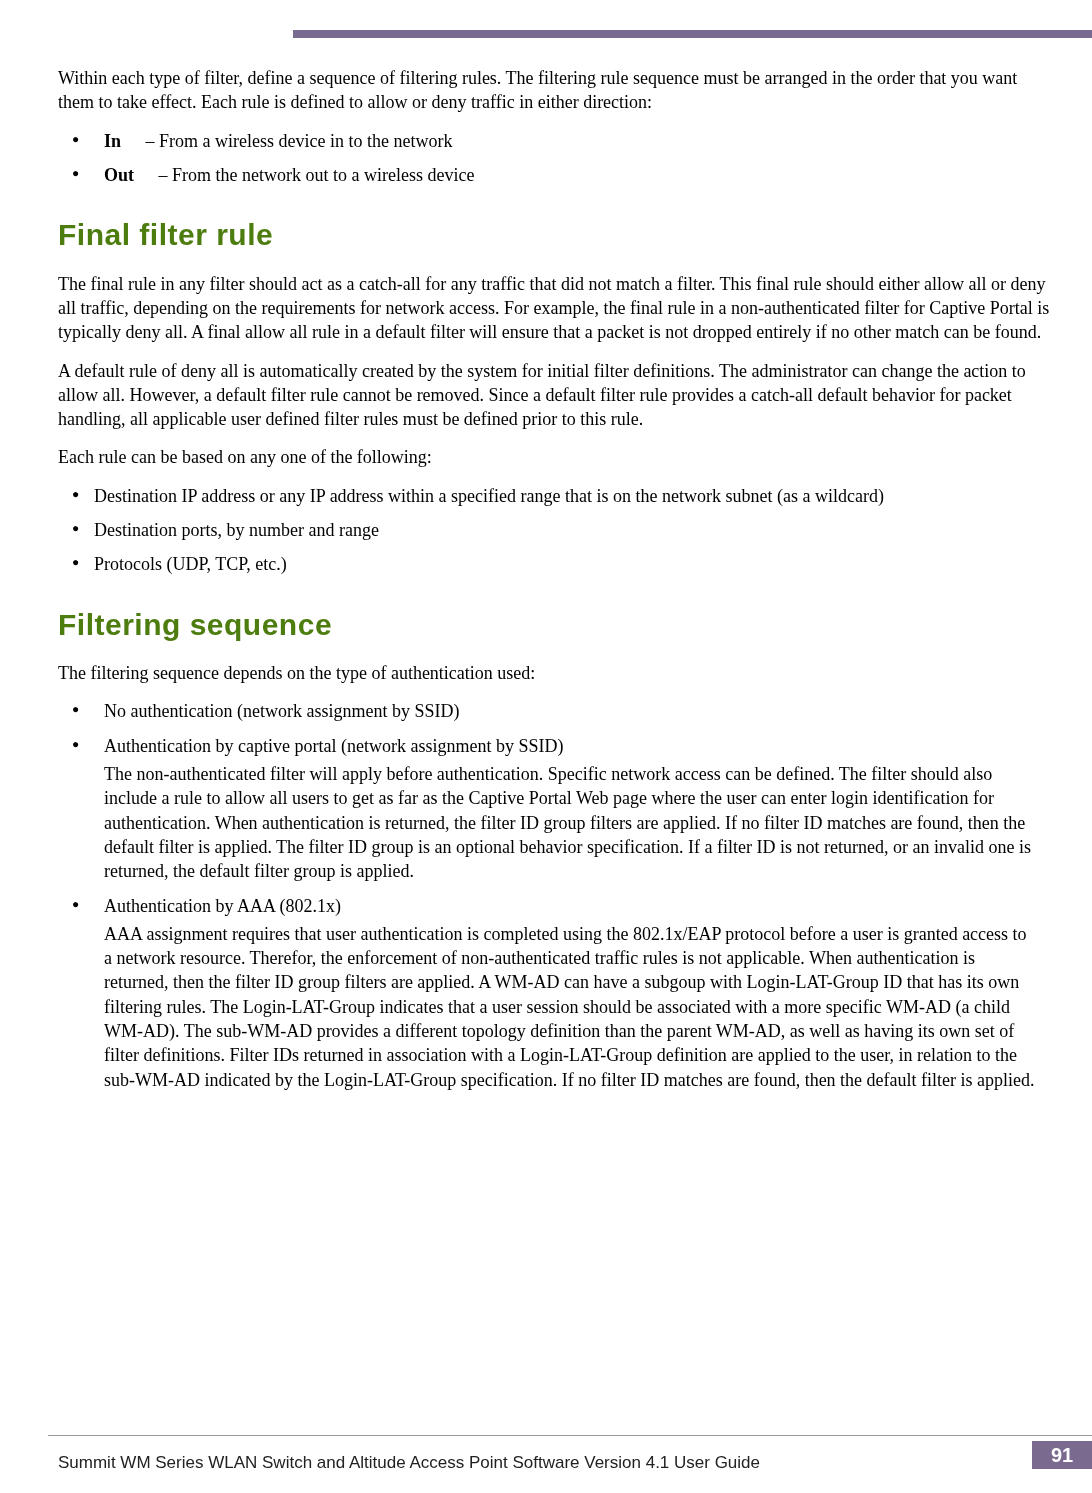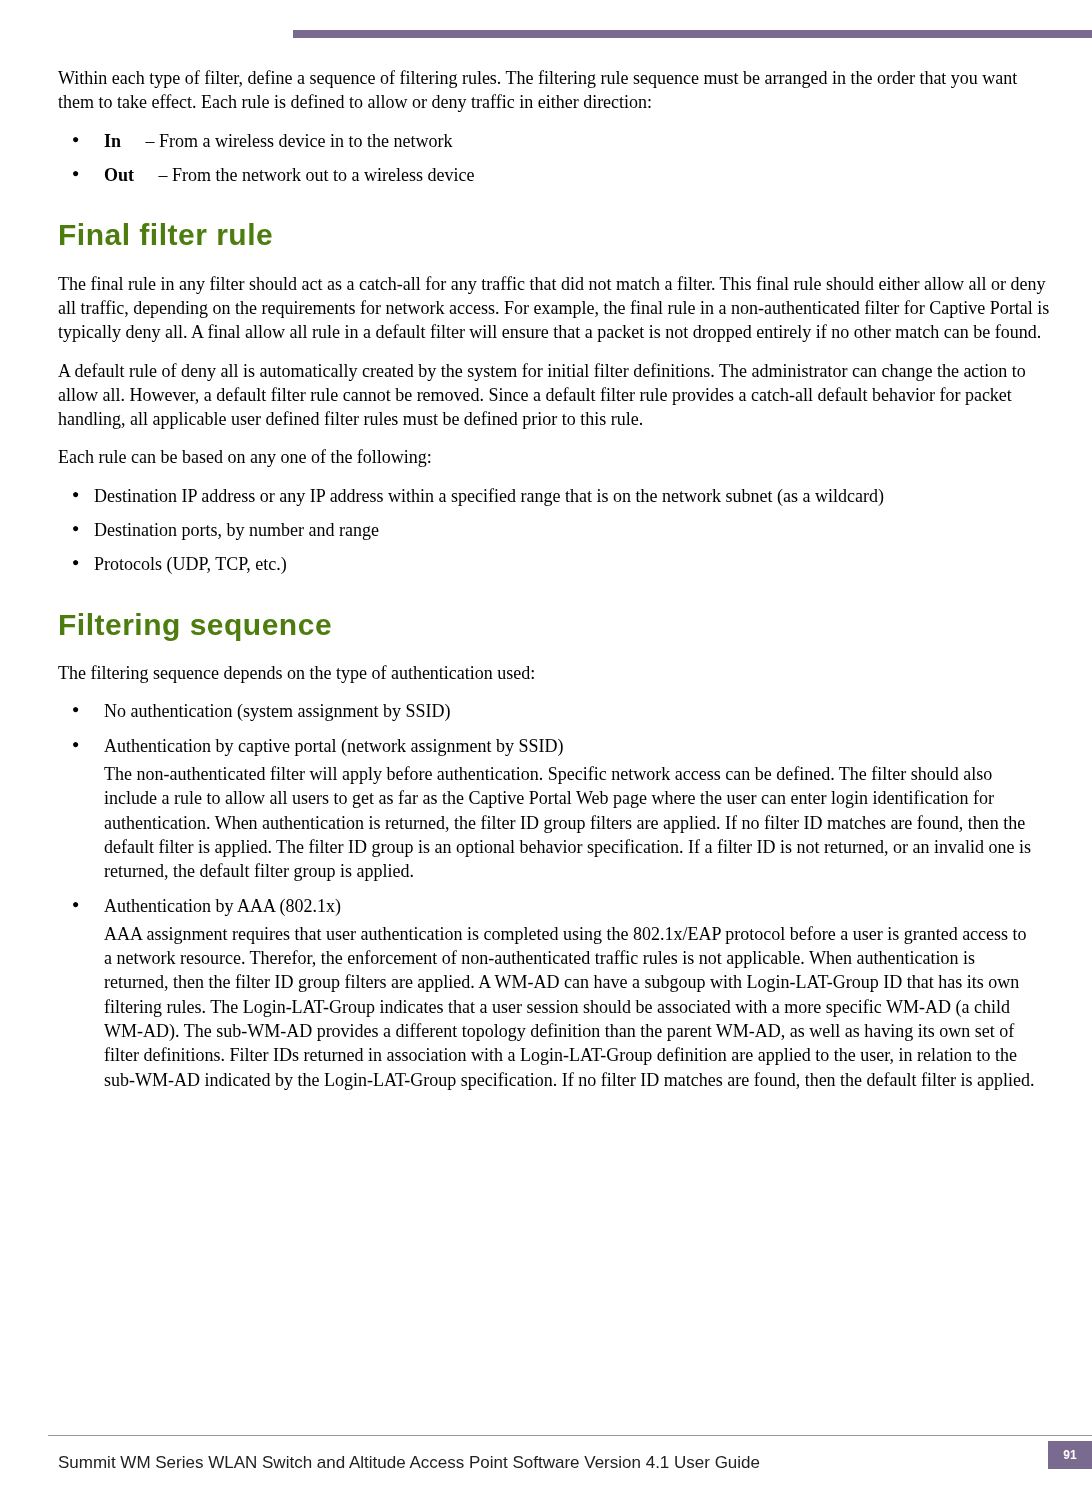--- a/index.html
+++ b/index.html
@@ -80,22 +80,22 @@
       font-stretch: condensed;
       font-size: 17px;
       color: #222;
       flex: 1;
     }
     .page-num {
       background: #7a6a8f;
       color: #fff;
       font-family: Arial, sans-serif;
       font-weight: bold;
-      font-size: 12px;
-      width: 44px;
+      font-size: 20px;
+      width: 60px;
       height: 28px;
       display: flex;
       align-items: center;
       justify-content: center;
       margin-top: -7px;
     }
   </style>
 </head>
 <body>
 
@@ -121,21 +121,21 @@
     <li>Destination ports, by number and range</li>
     <li>Protocols (UDP, TCP, etc.)</li>
   </ul>
 
   <h2>Filtering sequence</h2>
 
   <p>The filtering sequence depends on the type of authentication used:</p>
 
   <ul>
     <li>
-      <span>No authentication (system assignment by SSID)</span>
+      <span>No authentication (network assignment by SSID)</span>
     </li>
     <li>
       <span>Authentication by captive portal (network assignment by SSID)</span>
       <div class="sub-text" style="padding-left:0;">The non-authenticated filter will apply before authentication. Specific network access can be defined. The filter should also include a rule to allow all users to get as far as the Captive Portal Web page where the user can enter login identification for authentication. When authentication is returned, the filter ID group filters are applied. If no filter ID matches are found, then the default filter is applied. The filter ID group is an optional behavior specification. If a filter ID is not returned, or an invalid one is returned, the default filter group is applied.</div>
     </li>
     <li>
       <span>Authentication by AAA (802.1x)</span>
       <div class="sub-text" style="padding-left:0;">AAA assignment requires that user authentication is completed using the 802.1x/EAP protocol before a user is granted access to a network resource. Therefor, the enforcement of non-authenticated traffic rules is not applicable. When authentication is returned, then the filter ID group filters are applied. A WM-AD can have a subgoup with Login-LAT-Group ID that has its own filtering rules. The Login-LAT-Group indicates that a user session should be associated with a more specific WM-AD (a child WM-AD). The sub-WM-AD provides a different topology definition than the parent WM-AD, as well as having its own set of filter definitions. Filter IDs returned in association with a Login-LAT-Group definition are applied to the user, in relation to the sub-WM-AD indicated by the Login-LAT-Group specification. If no filter ID matches are found, then the default filter is applied.</div>
     </li>
   </ul>

